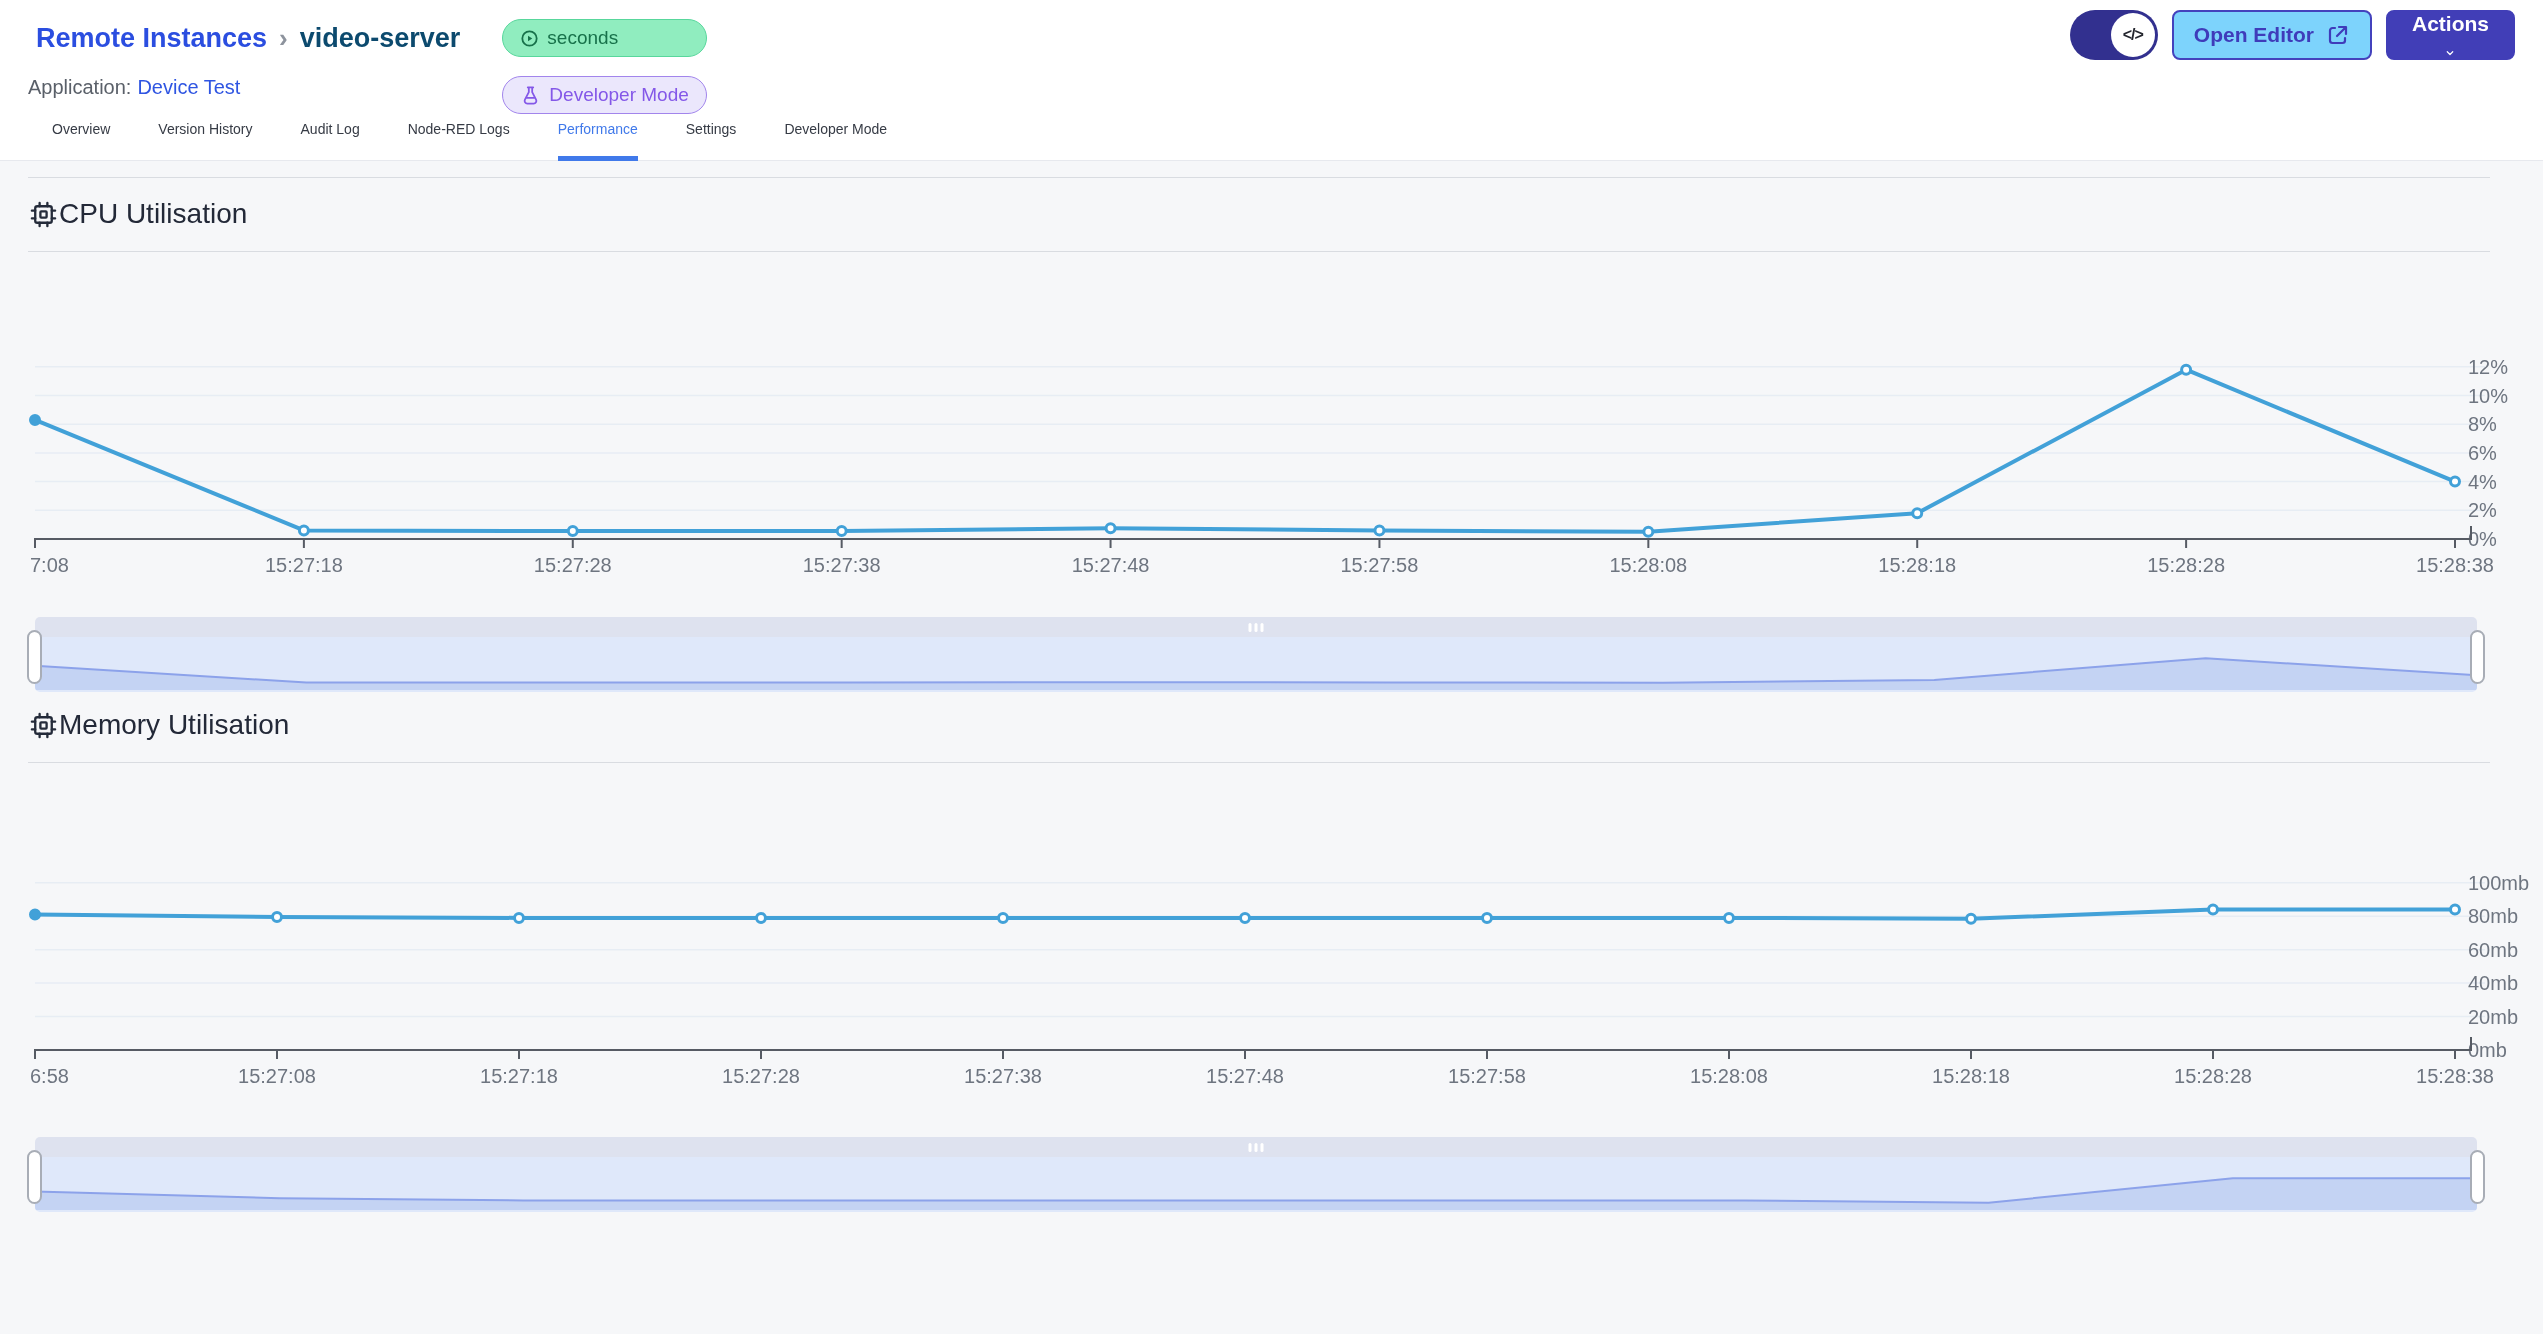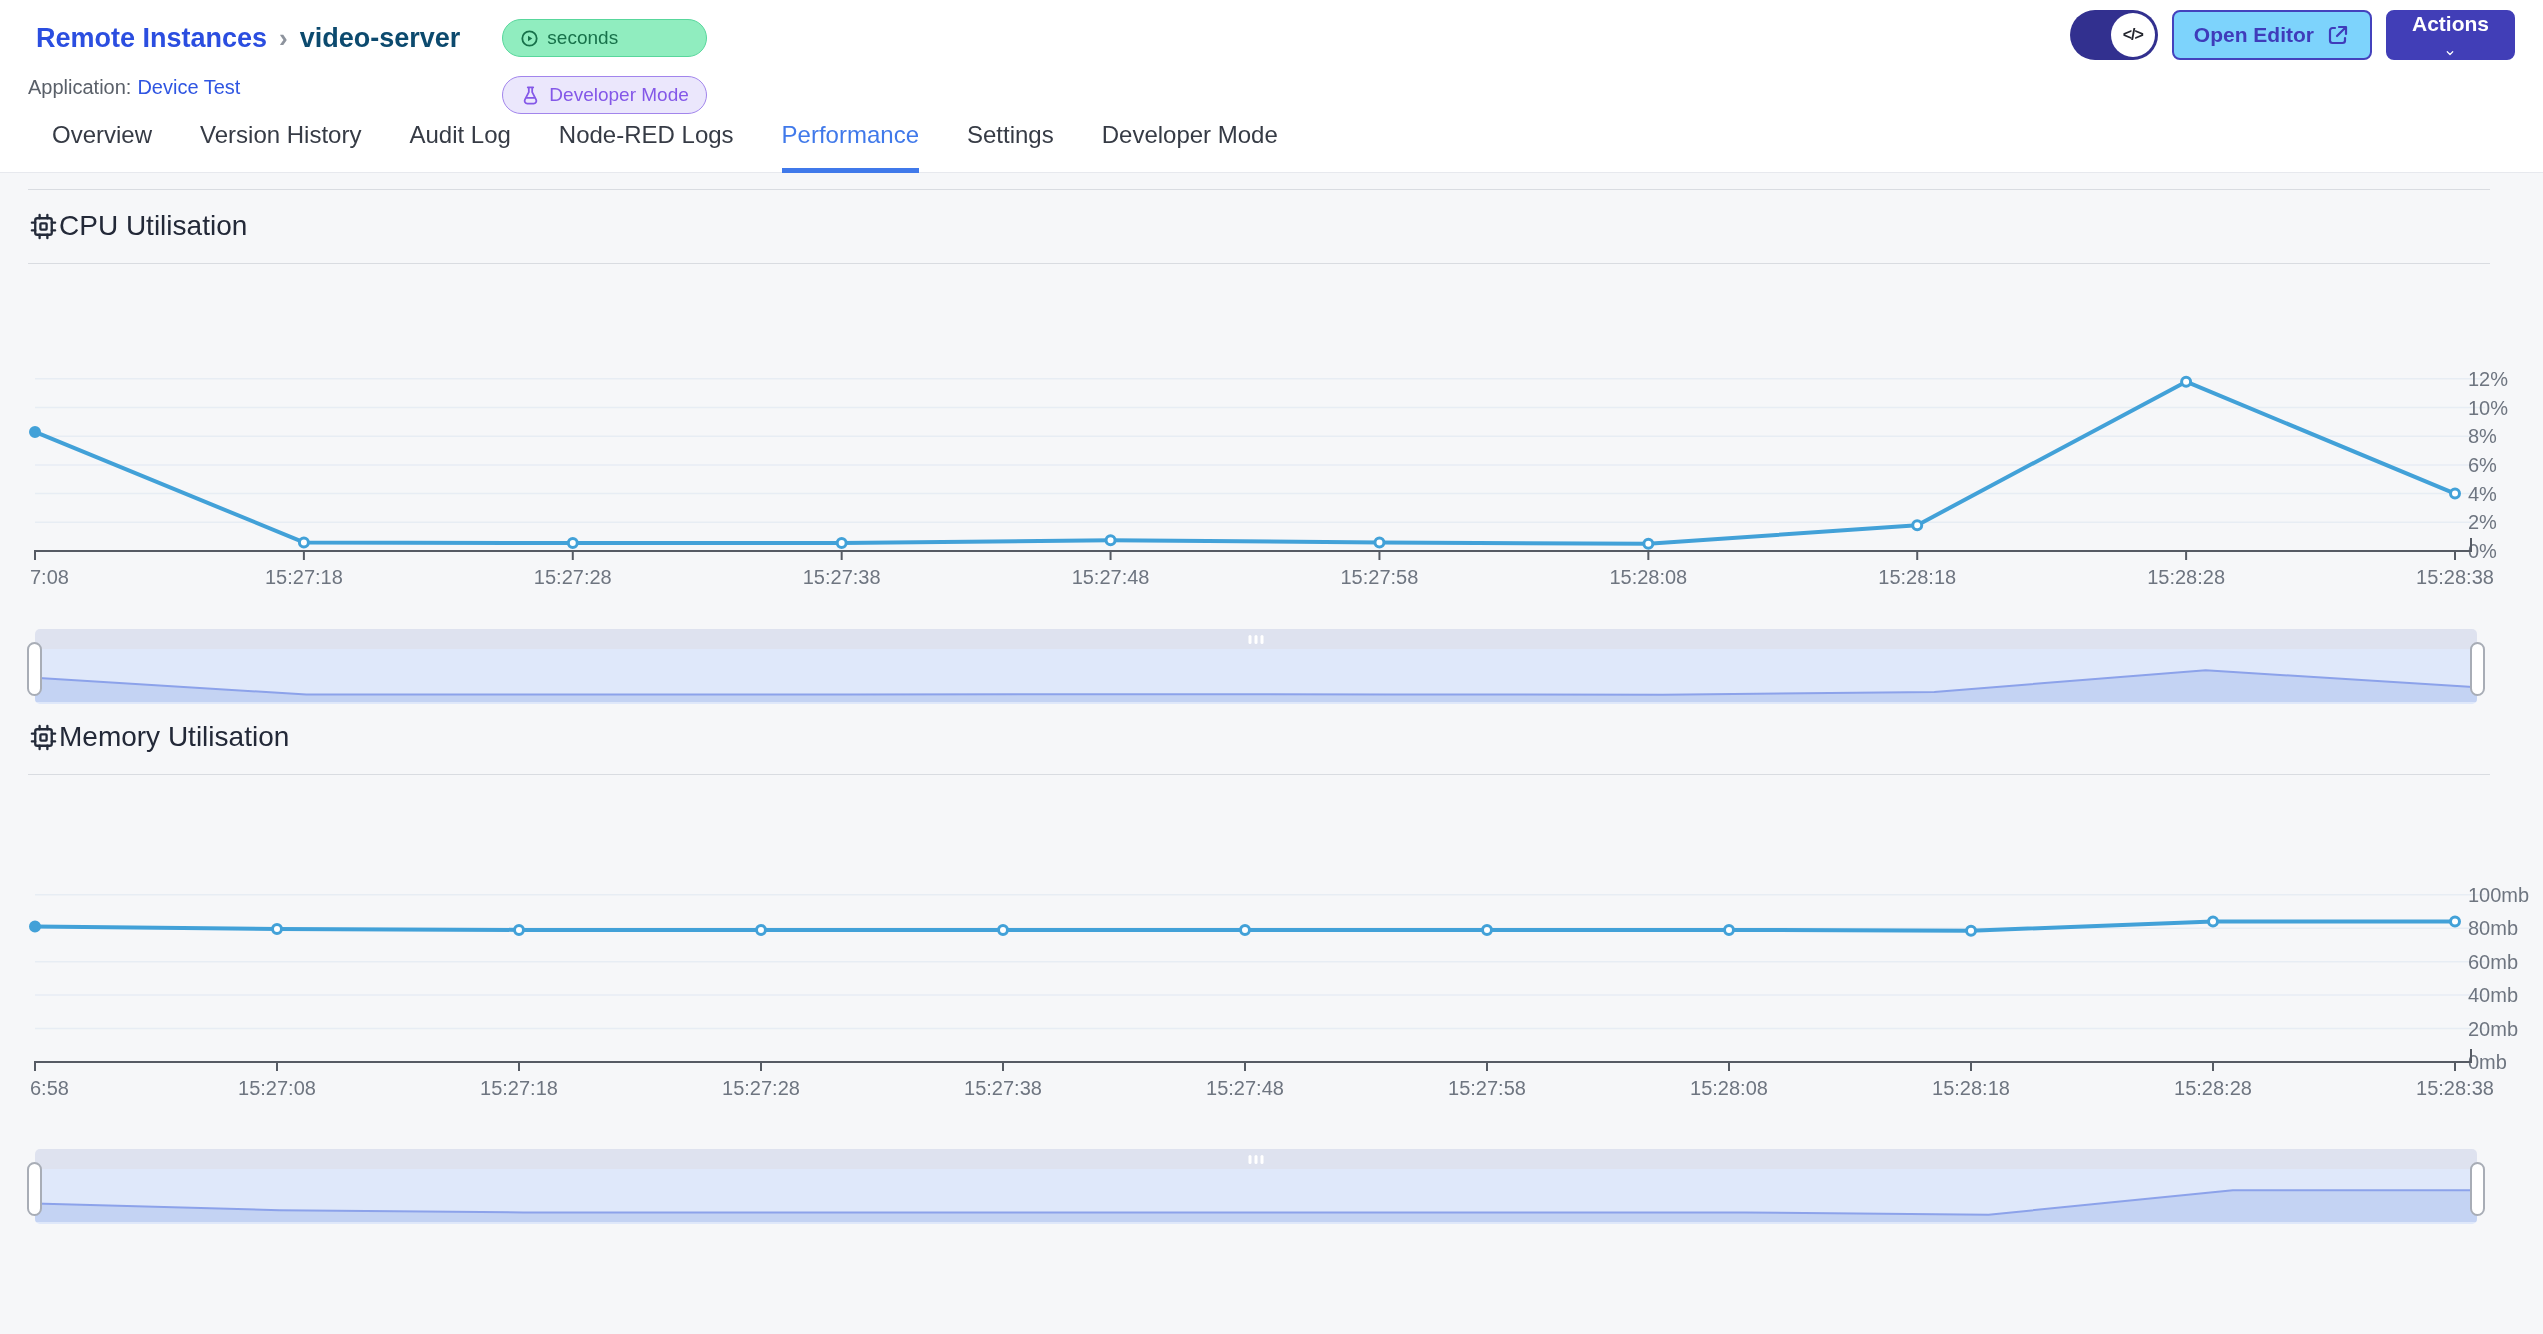--- a/index.html
+++ b/index.html
@@ -23,21 +23,21 @@
   .badge svg { flex:0 0 auto; }
   .topbar-actions { position:absolute; right:28px; top:10px; display:flex; gap:14px; align-items:center; }
   .toggle { width:88px; height:50px; border-radius:25px; background:#32308f; border:none; position:relative; cursor:pointer; }
   .knob { position:absolute; right:3px; top:3px; width:44px; height:44px; background:#fff; border-radius:50%;
           display:flex; align-items:center; justify-content:center; font-weight:bold; font-size:16px; color:#24262e; letter-spacing:-1px; }
   .btn { height:50px; border-radius:8px; font-size:21px; font-weight:bold; display:flex; gap:12px; align-items:center; cursor:pointer; font-family:inherit; }
   .btn-outline { padding:0 20px; background:#7dd3fc; border:2px solid #4442bd; color:#3f3cba; }
   .btn-solid { padding:0 24px; background:#413eb7; border:2px solid #413eb7; color:#fff;flex-direction:column; }
   .app-row { margin-top:12px; font-size:20px; color:#5a6069; }
   .app-row a { color:#2f55e2; text-decoration:none; cursor:pointer; margin-left:6px; }
-  .tabs { display:flex; margin-top:22px; padding-left:24px; gap:48px; font-size:24px; color:#363b45; }
+  .tabs { display:flex; margin-top:22px; padding-left:24px; gap:48px; font-size:14px; color:#363b45; }
   .tab { padding-bottom:19px; cursor:pointer; border-bottom:5px solid transparent; margin-bottom:-1px; }
   .tab.active { color:#4079ea; border-bottom-color:#4079ea; }
   
   main { padding-left:28px; }
   .page-title-row { margin-top:54px; display:flex; align-items:baseline; gap:12px; }
   h1 { font-size:29px; font-weight:600; color:#232938; margin:0; }
   .subtitle { font-size:20px; color:#a7adb7; }
   .divider { border:none; border-top:1px solid #d9dce1; width:2462px; margin:16px 0 0; }
   .sec-head { margin-top:15px; display:flex; align-items:center; height:42px; }
   .sec-head h2 { font-size:28px; font-weight:500; color:#232938; margin:0; }

